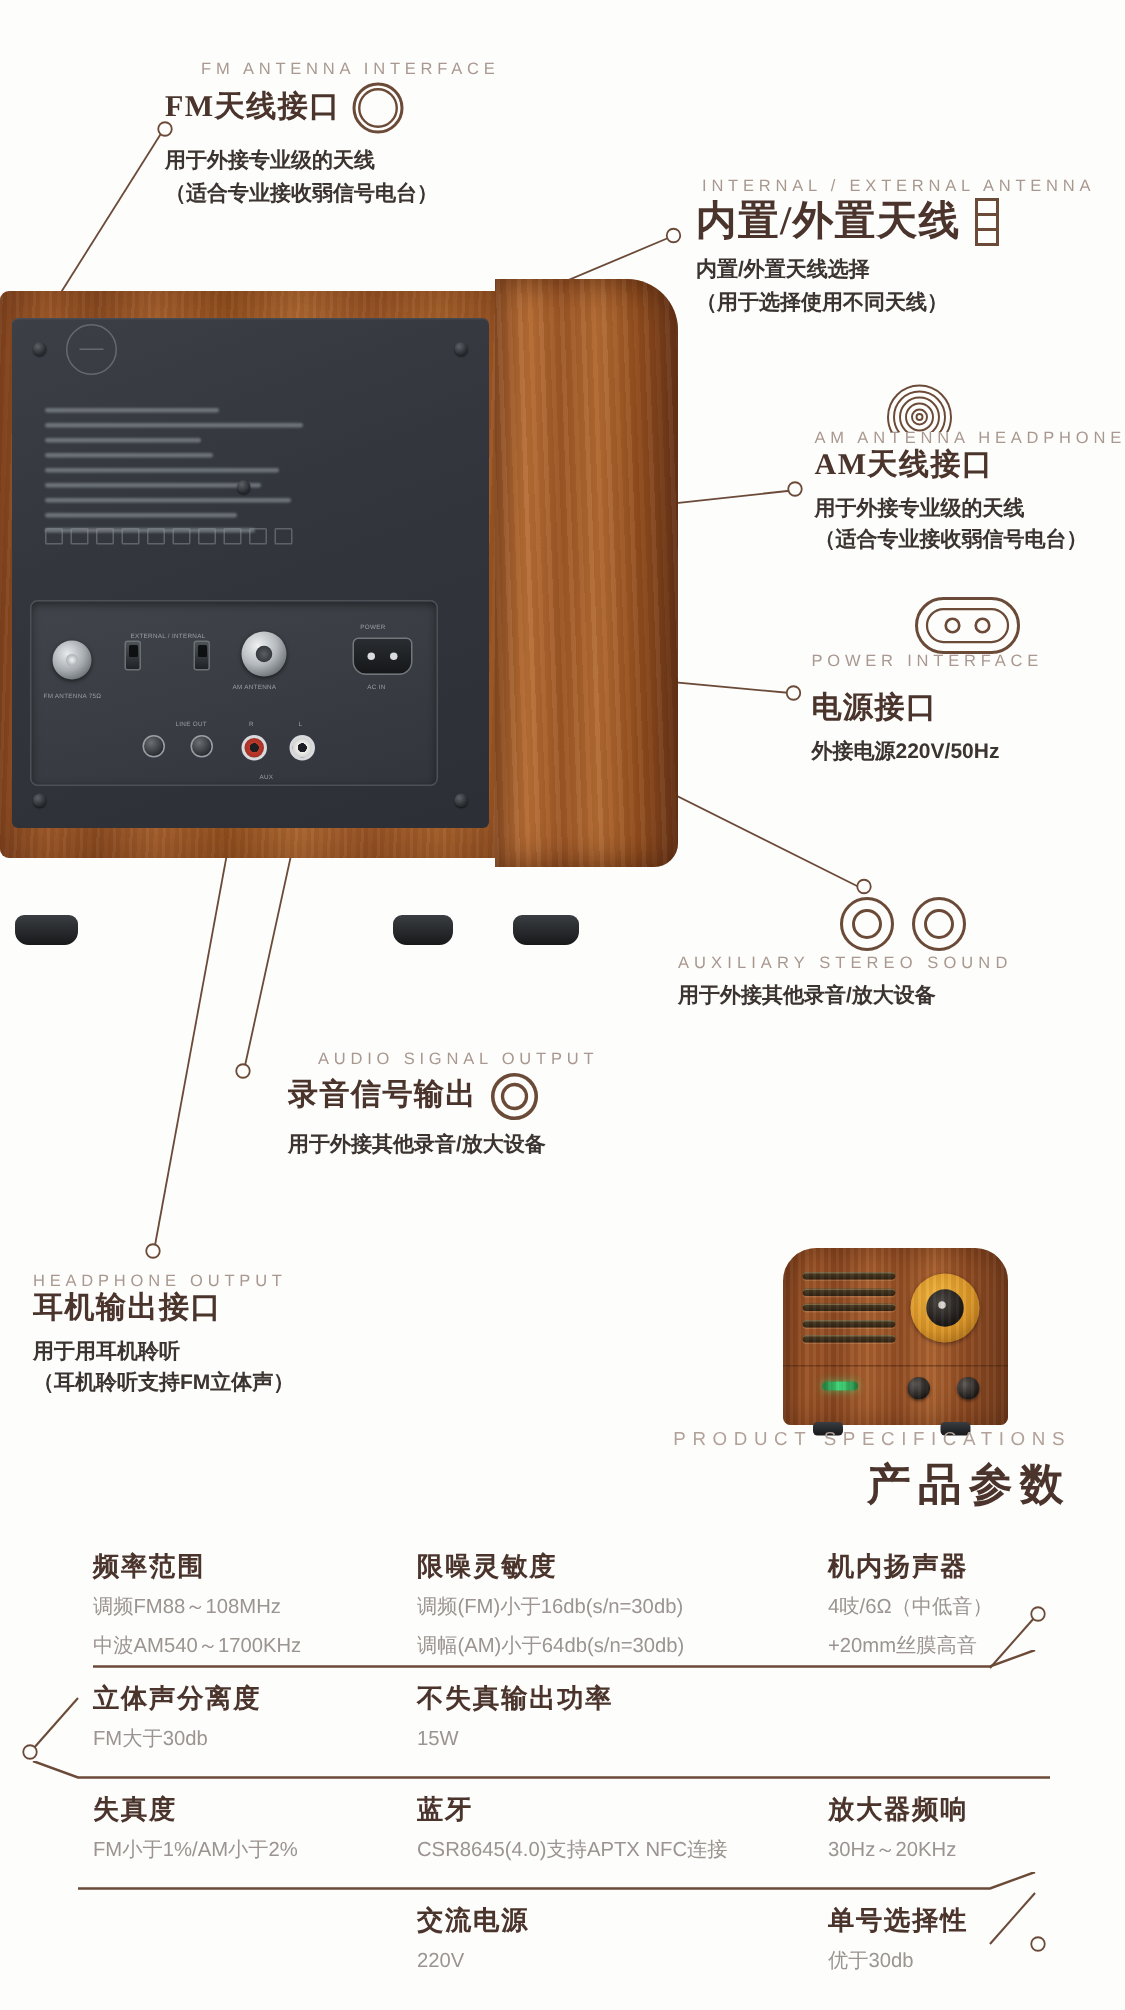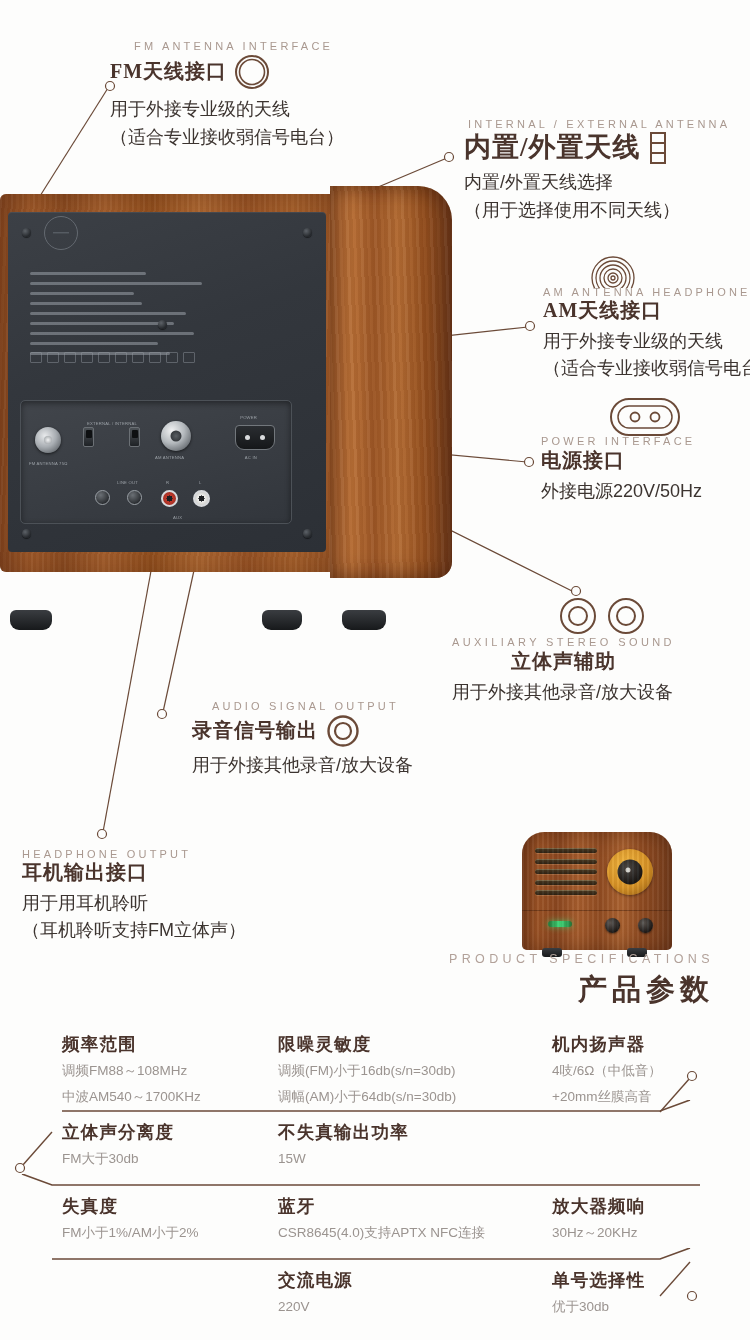--- a/index.html
+++ b/index.html
@@ -19,22 +19,22 @@
     white-space:nowrap; font-weight:400;
   }
   .headline {
     font-family:"Liberation Serif","DejaVu Serif",serif;
     font-weight:700; color:#4a342c; white-space:nowrap;
     letter-spacing:1px;
   }
   .h-lg { font-size:20px; line-height:1.18; }
   .h-md { font-size:27px; line-height:1.18; }
   .sub {
-    font-size:18px; color:#3c3430; line-height:1.55; white-space:nowrap;
-    font-weight:400;
+    font-size:14px; color:#3c3430; line-height:1.55; white-space:nowrap;
+    font-weight:700;
   }
 
   
   .callout { position:absolute; }
 
   
   #leaders { position:absolute; inset:0; pointer-events:none; }
 
   
   .ico { display:inline-block; vertical-align:middle; }
@@ -364,35 +364,34 @@
   </div>
 
   <div class="callout" style="left:541px;top:435px">
     <svg class="ico" width="72" height="40" viewBox="0 0 72 40" style="position:absolute;left:68px;top:-38px">
       <rect x="2" y="2" width="68" height="36" rx="18" fill="none" stroke="#6b4a38" stroke-width="2"></rect>
       <rect x="9" y="9" width="54" height="22" rx="11" fill="none" stroke="#6b4a38" stroke-width="1.5"></rect>
       <circle cx="26" cy="20" r="4.5" fill="none" stroke="#6b4a38" stroke-width="1.8"></circle>
       <circle cx="46" cy="20" r="4.5" fill="none" stroke="#6b4a38" stroke-width="1.8"></circle>
     </svg>
     <div class="eyebrow">POWER INTERFACE</div>
-    <div class="headline h-lg" style="margin-top:2px">电源接口</div>
+    <div class="headline h-lg" style="margin-top:14px">电源接口</div>
     <div class="sub" style="margin-top:5px">外接电源220V/50Hz</div>
   </div>
 
   <div class="callout" style="left:452px;top:636px">
     <svg class="ico" width="100" height="40" viewBox="0 0 100 40" style="position:absolute;left:100px;top:-40px">
       <g fill="none" stroke="#6b4a38">
         <circle cx="26" cy="20" r="17" stroke-width="2"></circle>
         <circle cx="26" cy="20" r="9" stroke-width="2"></circle>
         <circle cx="74" cy="20" r="17" stroke-width="2"></circle>
         <circle cx="74" cy="20" r="9" stroke-width="2"></circle>
       </g>
     </svg>
     <div class="eyebrow" style="letter-spacing:3.4px">AUXILIARY STEREO SOUND</div>
-    <div class="headline h-lg" style="margin-top:2px;text-align:center">立体声辅助</div>
     <div class="sub" style="margin-top:5px">用于外接其他录音/放大设备</div>
   </div>
 
   <div class="callout" style="left:192px;top:700px">
     <div class="eyebrow" style="margin-left:20px">AUDIO SIGNAL OUTPUT</div>
     <div style="display:flex;align-items:center;gap:8px;margin-top:2px">
       <div class="headline h-lg">录音信号输出</div>
       <svg class="ico" width="34" height="34" viewBox="0 0 34 34">
         <circle cx="17" cy="17" r="14.5" fill="none" stroke="#6b4a38" stroke-width="2.4"></circle>
         <circle cx="17" cy="17" r="8" fill="none" stroke="#6b4a38" stroke-width="2.2"></circle>

